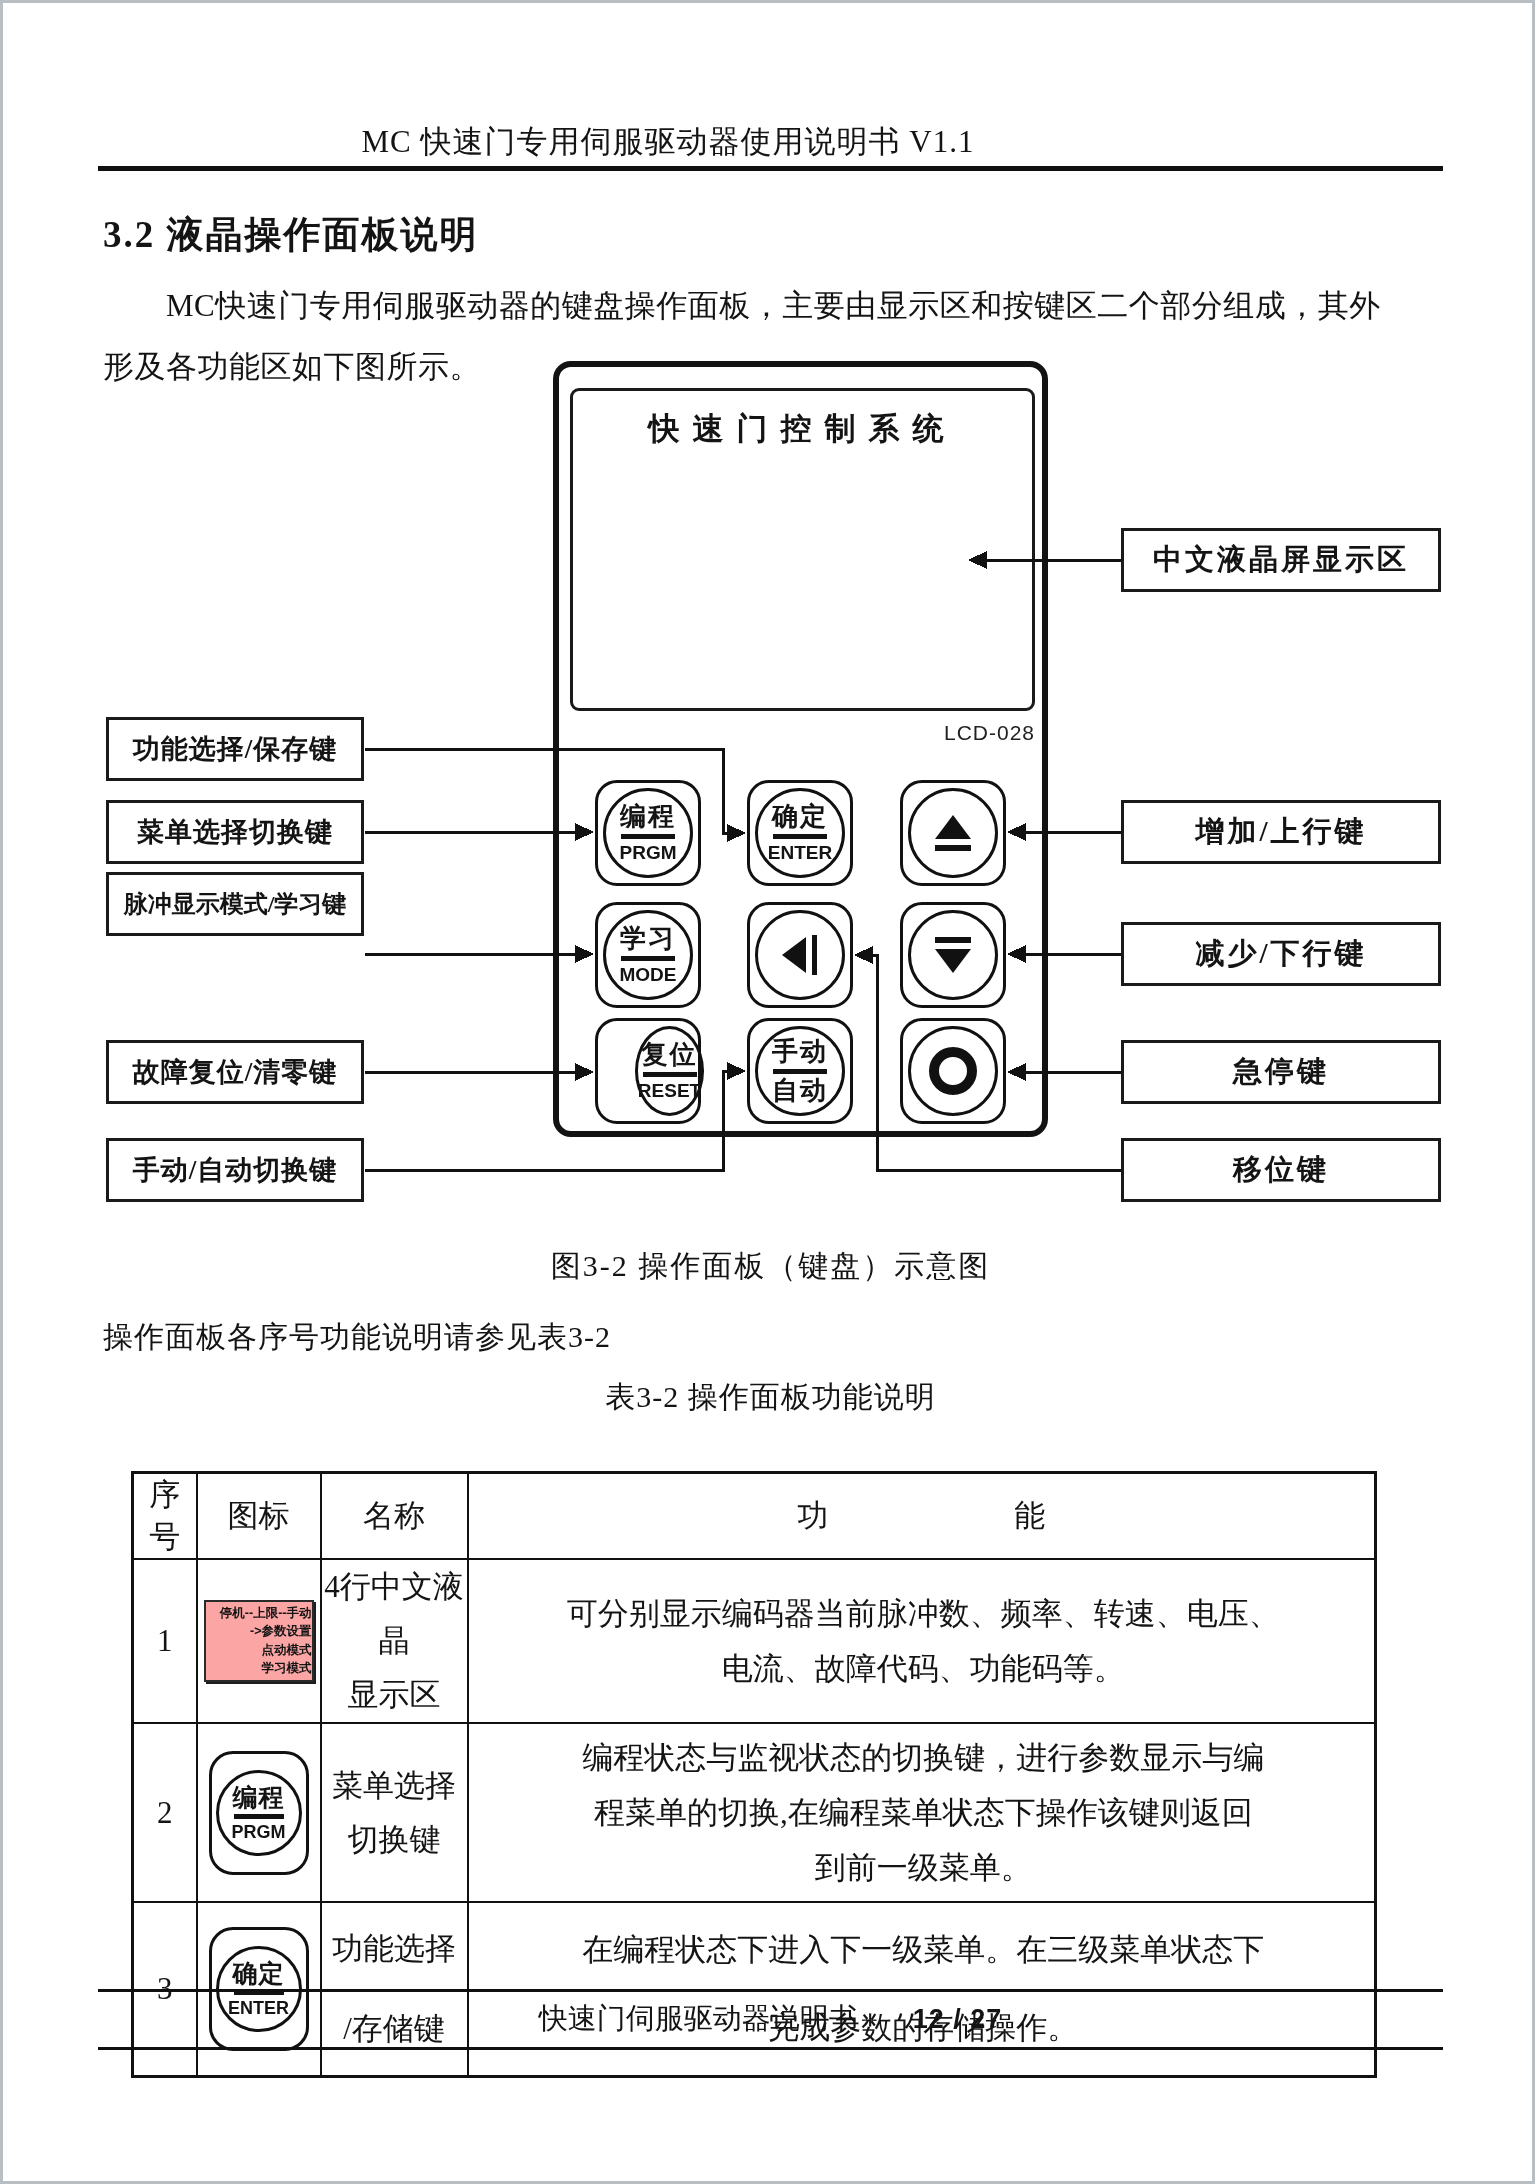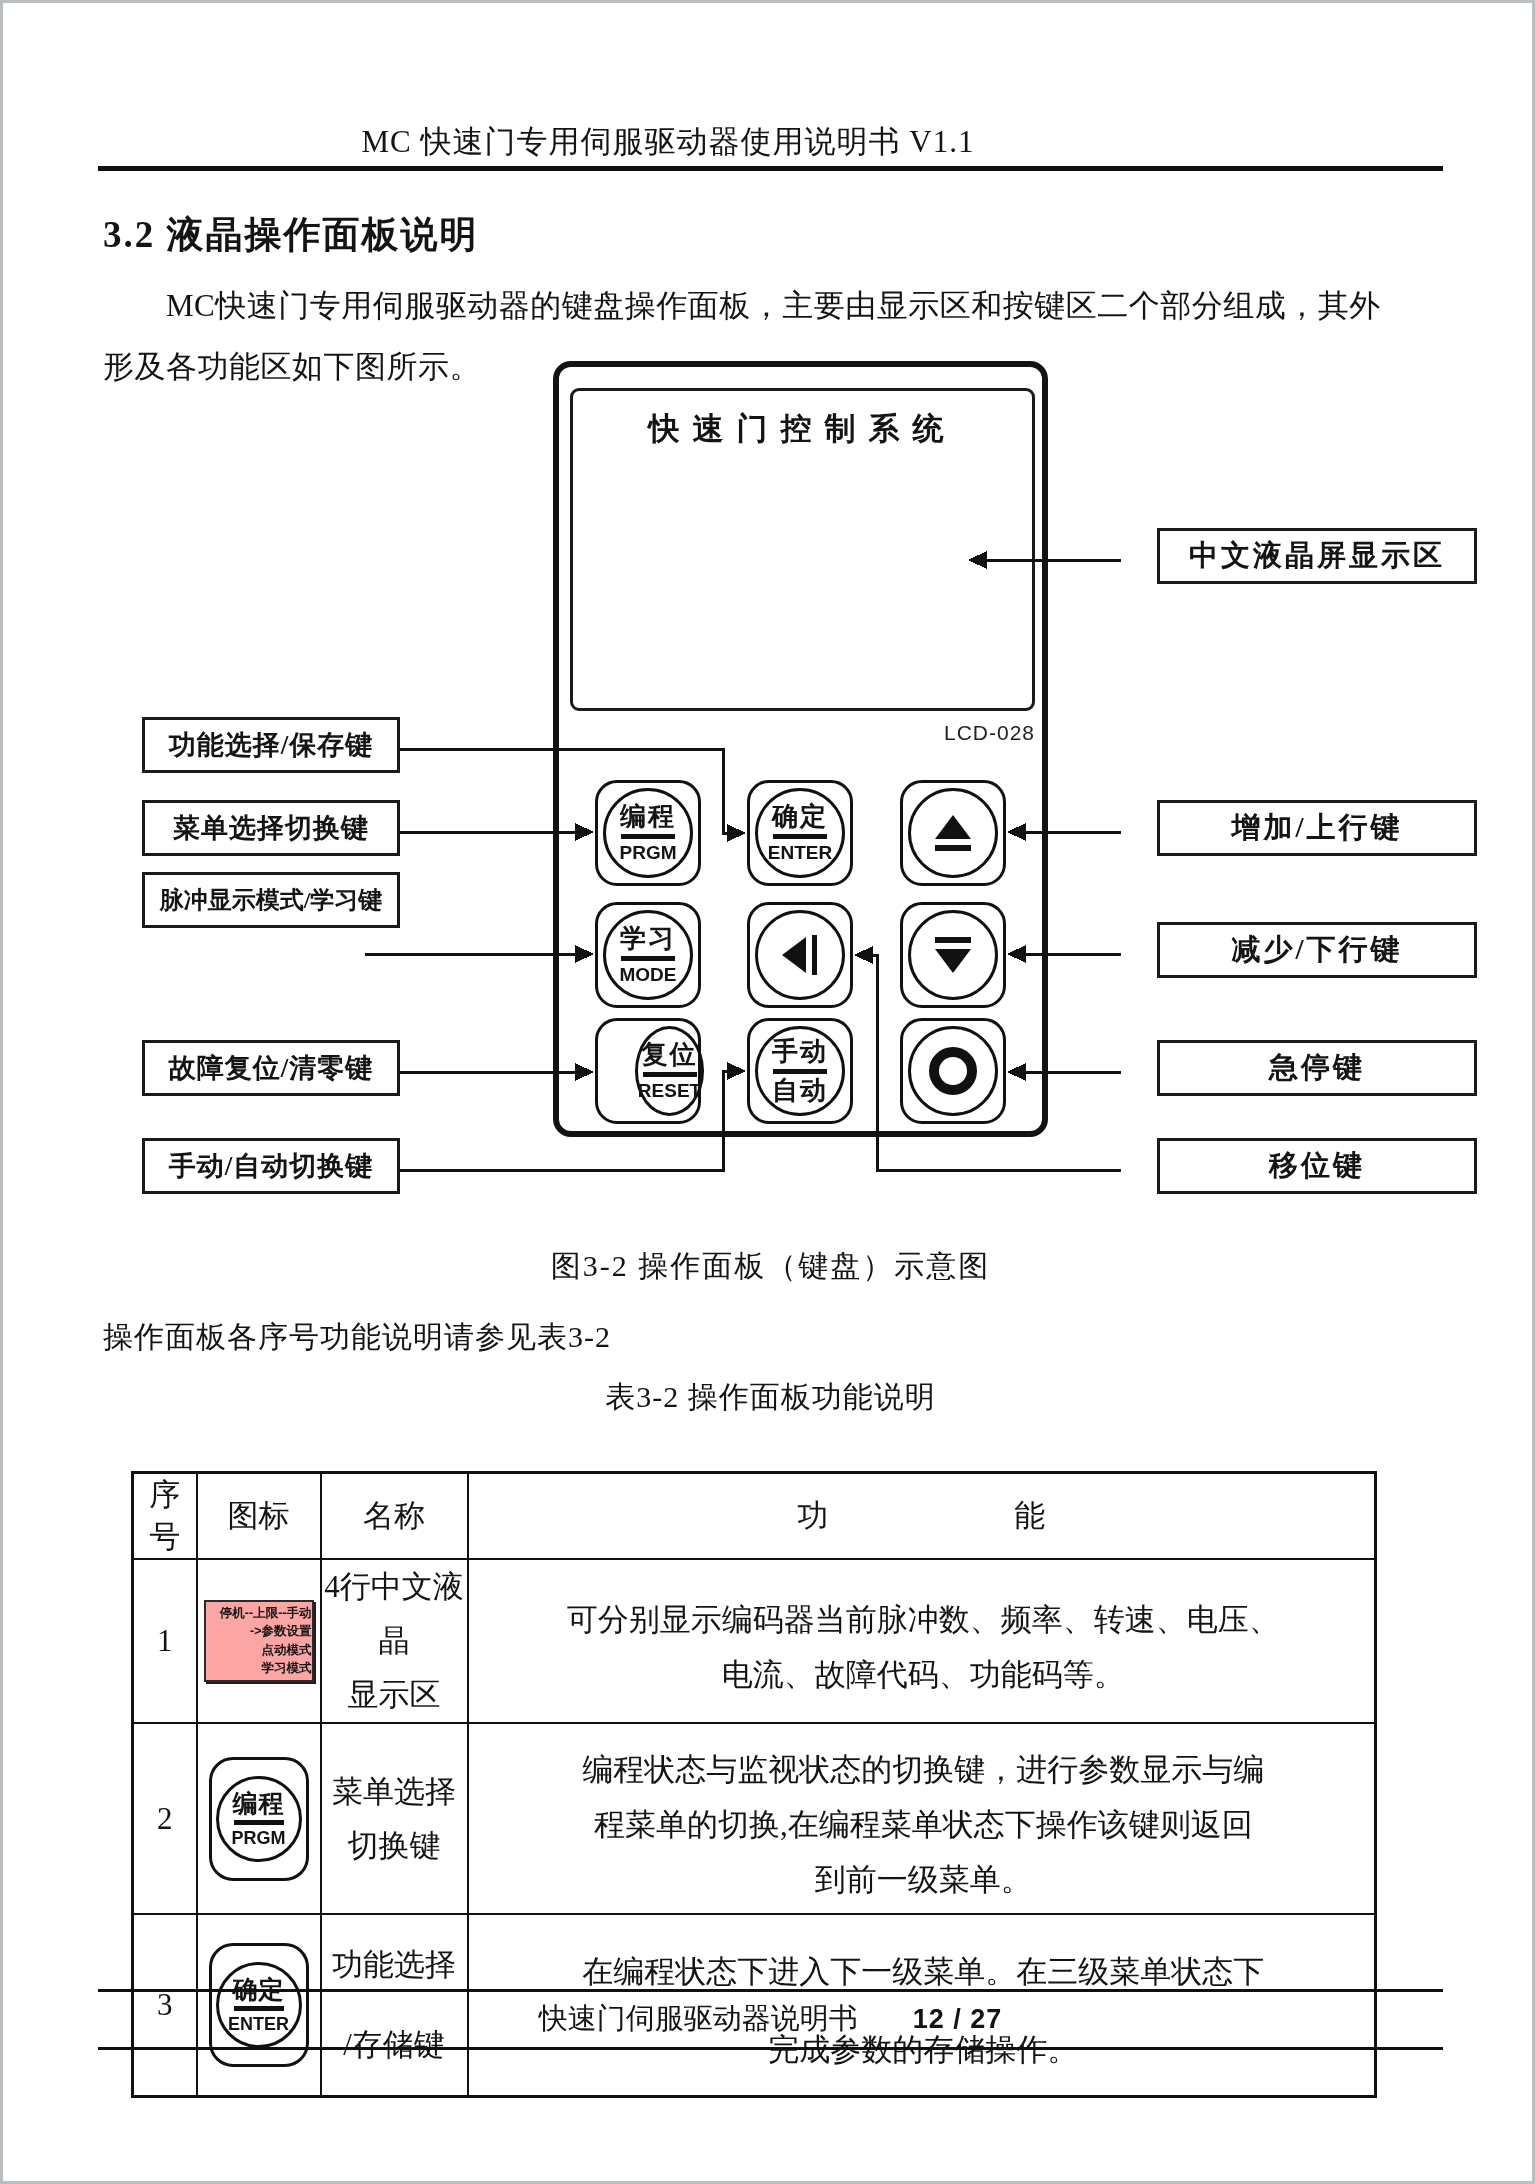--- a/index.html
+++ b/index.html
@@ -44,43 +44,43 @@
     border:3.5px solid #111;border-radius:22px;display:flex;align-items:center;
     justify-content:center;z-index:3;}
   .circ{width:90px;height:90px;border:3px solid #111;border-radius:50%;
     display:flex;flex-direction:column;align-items:center;justify-content:center;}
   .btn .cn{font-size:26px;font-weight:700;letter-spacing:2px;line-height:28px;white-space:nowrap;}
   .btn .bar{width:54px;height:5px;background:#111;margin:3px 0;}
   .btn .en{font-family:var(--sans);font-size:19px;font-weight:700;line-height:21px;white-space:nowrap;}
   .icon-svg{display:block;}
 
   
-  .callout{position:absolute;height:56px;background:#fff;border:3px solid #1a1a1a;
+  .callout{position:absolute;height:64px;background:#fff;border:3px solid #1a1a1a;
     display:flex;align-items:center;justify-content:center;z-index:4;
-    font-weight:700;white-space:nowrap;margin-left:36px;}
+    font-weight:700;white-space:nowrap;}
   .co-left{left:103px;width:258px;font-size:27px;letter-spacing:1px;}
   .co-left.long{font-size:24px;letter-spacing:0;}
   .co-right{left:1118px;width:320px;font-size:29px;letter-spacing:3px;}
   .connectors{top:350px;left:0;width:1535px;height:880px;z-index:2;pointer-events:none;}
 
   
   .figure-caption{top:1243px;left:0;width:1535px;text-align:center;font-size:30px;letter-spacing:2px;}
   .table-intro{top:1314px;left:100px;font-size:30px;letter-spacing:1px;}
   .table-title{top:1374px;left:0;width:1535px;text-align:center;font-size:30px;letter-spacing:1px;}
 
   
   table.func{position:absolute;top:1468px;left:128px;border-collapse:collapse;
     table-layout:fixed;font-size:31px;}
   table.func th,table.func td{border:2.5px solid #111;vertical-align:middle;
     text-align:center;font-weight:400;}
   table.func{border:3px solid #111;}
   col.c-no{width:64px;} col.c-icon{width:124px;} col.c-name{width:147px;} col.c-func{width:908px;}
   tr.hdr{height:60px;}
   tr.r1{height:118px;} tr.r2{height:172px;} tr.r3{height:174px;}
-  td.func-cell{text-align:left;padding:18px 10px 6px 14px;white-space:pre-line;line-height:55px;}
+  td.func-cell{text-align:left;padding:6px 10px 6px 14px;white-space:pre-line;line-height:55px;}
   tr.r3 td.func-cell{line-height:78px;}
   td.name-cell{white-space:pre-line;line-height:54px;}
   tr.r3 td.name-cell{line-height:80px;}
   .mini-lcd{width:110px;height:82px;margin:0 auto;background:#fca5a5;
     border:2px solid #2a2a2a;box-shadow:2px 2px 0 #1d1d1d;display:flex;flex-direction:column;
     justify-content:space-evenly;align-items:flex-end;}
   .mini-lcd div{font-family:var(--sans);font-size:12.5px;font-weight:700;line-height:13px;white-space:nowrap;}
   .btn-sm{position:relative;width:100px;height:124px;margin:0 auto;background:#fff;
     border:3.5px solid #111;border-radius:24px;display:flex;align-items:center;justify-content:center;}
   .btn-sm .circ{width:86px;height:86px;}

